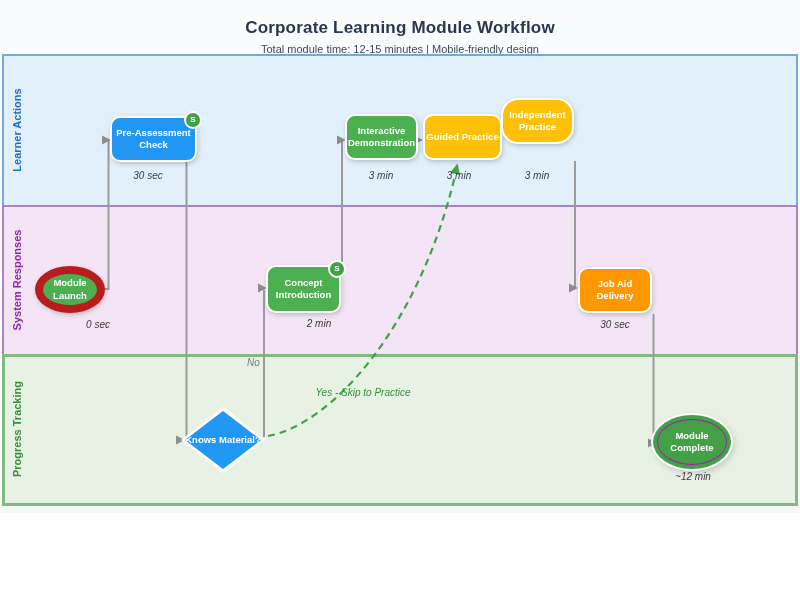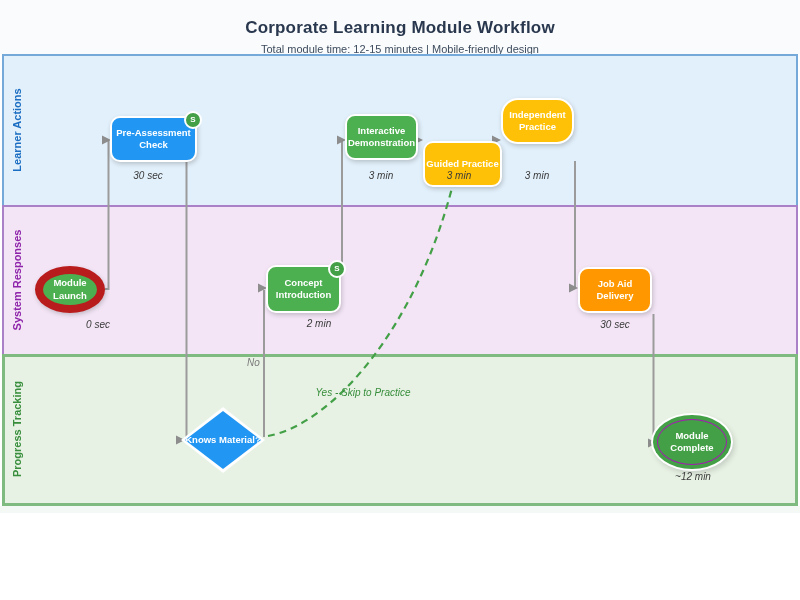--- a/index.html
+++ b/index.html
@@ -43,21 +43,21 @@
   .rect{border:2px solid #fff;border-radius:10px;}
   .ellipse{border:8px solid #b91c1c;border-radius:50%;}
   .n-blue{background:#2196f3;}
   .n-green{background:#4caf50;}
   .n-amber{background:#ffc107;}
   .n-orange{background:#ff9800;}
   .n-launch{left:35px;top:266px;width:70px;height:47px;}
   .n-preassess{left:110px;top:116px;width:87px;height:46px;}
   .n-concept{left:266px;top:265px;width:75px;height:48px;}
   .n-interactive{left:345px;top:114px;width:73px;height:46px;}
-  .n-guided{left:423px;top:114px;width:79px;height:46px;margin-top:27px;}
+  .n-guided{left:423px;top:114px;width:79px;height:46px;}
   .n-independent{left:501px;top:98px;width:73px;height:46px;border-radius:17px;}
   .n-jobaid{left:578px;top:267px;width:74px;height:46px;}
   .n-complete{left:657px;top:419px;width:70px;height:46px;background:#43a047;border:1px solid #a21caf;border-radius:50%;
               box-shadow:0 0 0 4px #43a047,0 0 0 6px #fff,2px 3px 5px 6px rgba(60,60,60,.18);}
 
   .diamond-outer{position:absolute;left:181px;top:407px;width:84px;height:66px;z-index:3;
     background:#fff;clip-path:polygon(50% 0,100% 50%,50% 100%,0 50%);
     filter:drop-shadow(1px 2px 3px rgba(60,60,60,.3));}
   .diamond-inner{position:absolute;left:4px;top:4px;width:76px;height:58px;background:#2196f3;
     clip-path:polygon(50% 0,100% 50%,50% 100%,0 50%);

